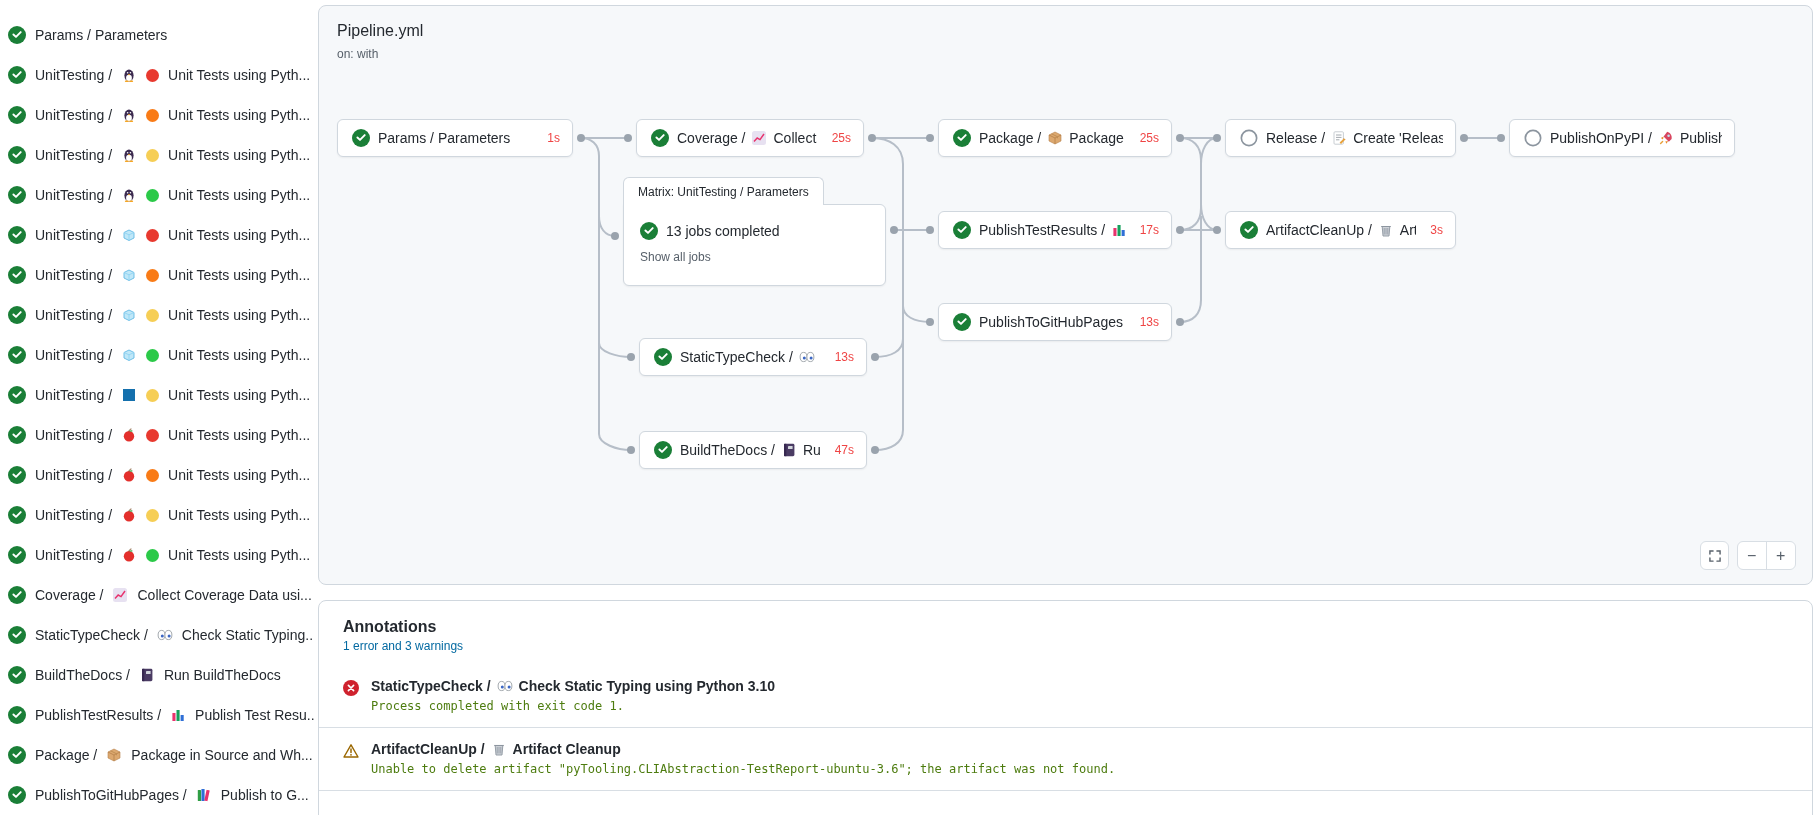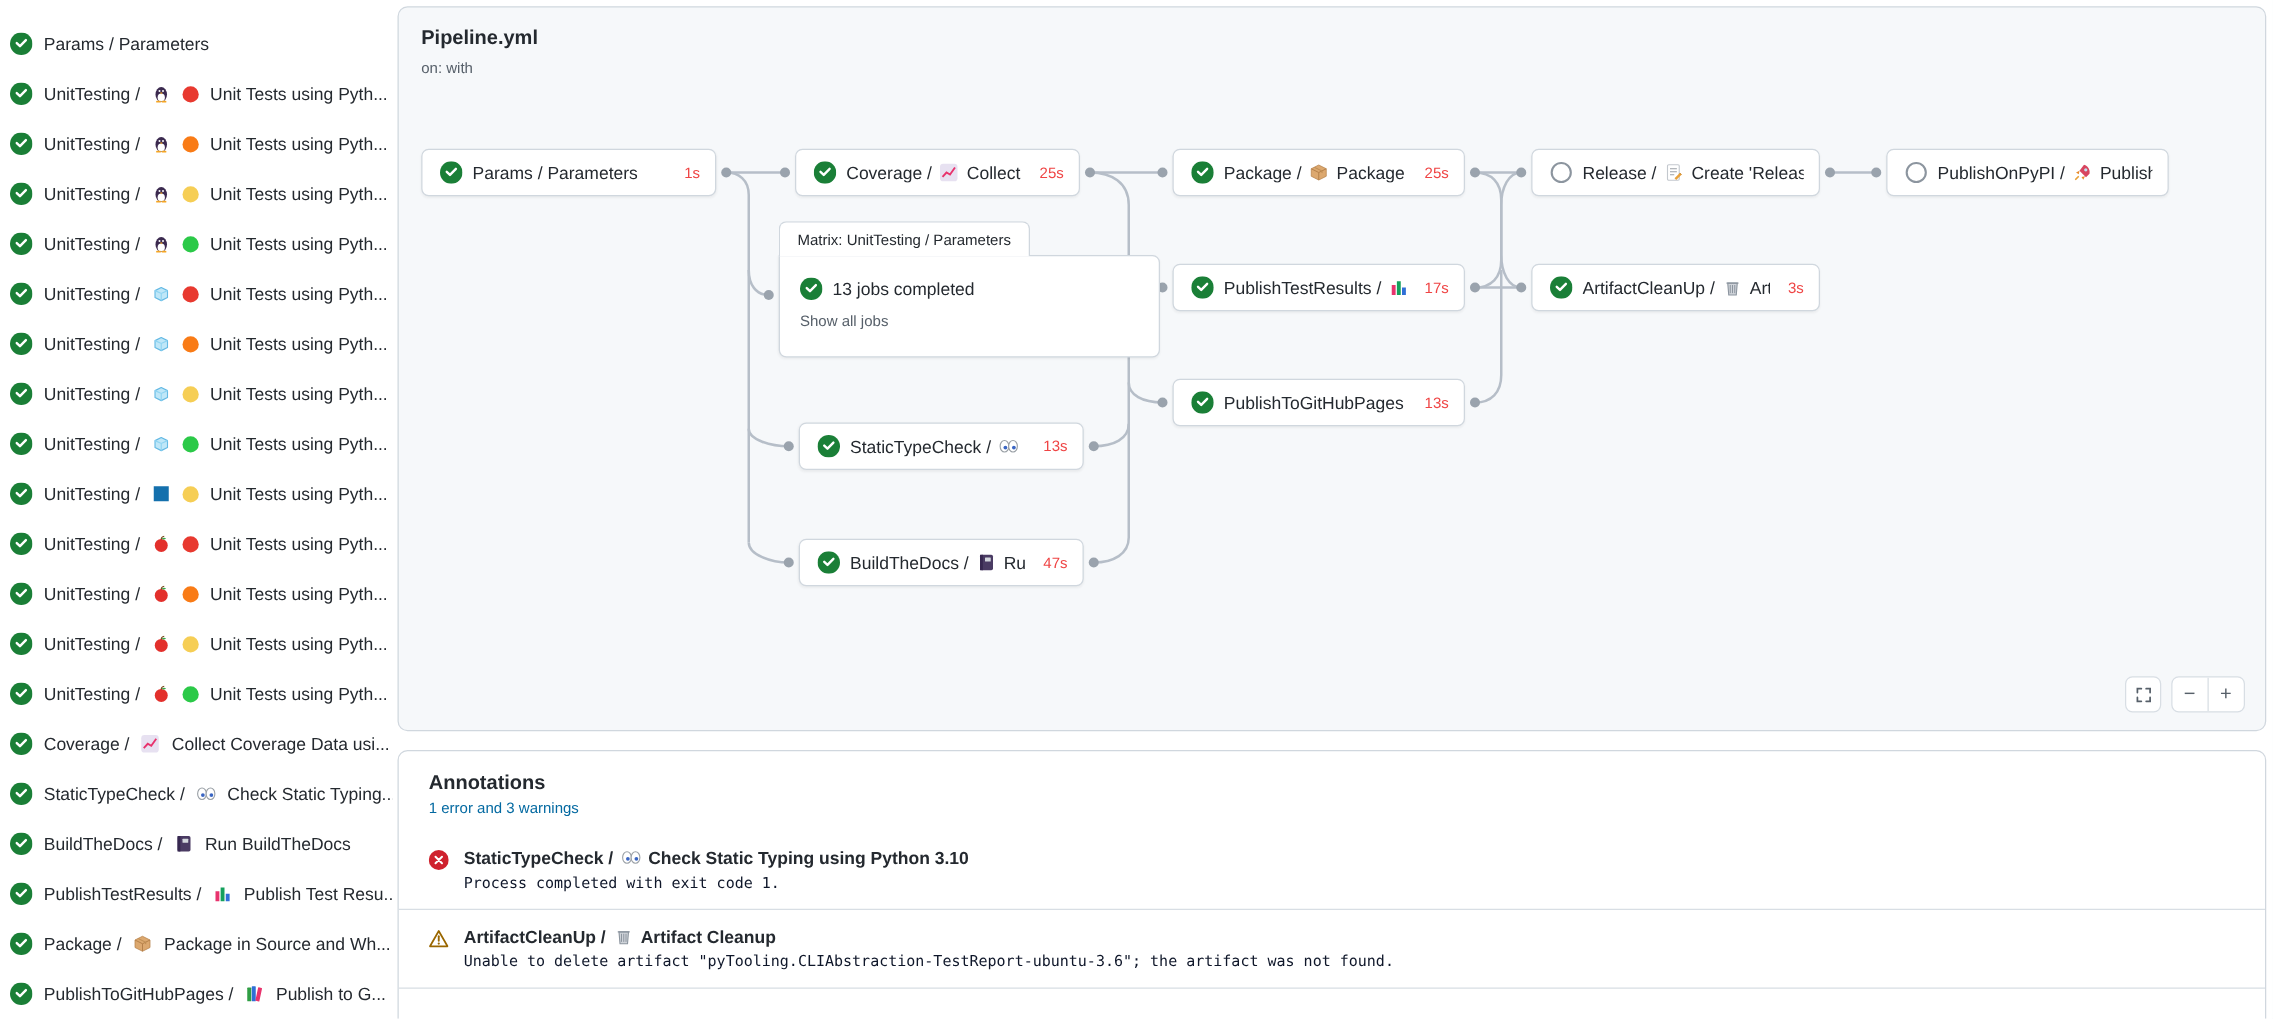--- a/index.html
+++ b/index.html
@@ -13,37 +13,37 @@
              width:306px; white-space:nowrap; overflow:hidden; font-size:14px; cursor:pointer; }
   .sb-item .txt { white-space:nowrap; }
   .ic { display:inline-flex; width:16px; height:16px; flex:none; }
   .ic svg { width:16px; height:16px; display:block; }
   .ic18 { width:18px; height:18px; } .ic18 svg { width:18px; height:18px; }
   .vdot { display:inline-block; width:13px; height:13px; border-radius:50%; flex:none; }
 
   
   #graph-card { position:absolute; left:318px; top:5px; width:1495px; height:580px;
                 background:#f6f8fa; border:1px solid #d0d7de; border-radius:8px; overflow:hidden; }
-  #graph-title { position:absolute; left:18px; top:16px; font-size:16px; font-weight:bold;text-align:right; }
+  #graph-title { position:absolute; left:18px; top:16px; font-size:16px; font-weight:normal;text-align:right; }
   #graph-trigger { position:absolute; left:18px; top:41px; font-size:12px; color:#57606a; }
   svg.edges { position:absolute; left:0; top:0; pointer-events:none; }
   svg.edges path { fill:none; stroke:#b6bec8; stroke-width:2; }
   svg.edges circle { fill:#9aa3ad; }
 
   .node { position:absolute; height:38px; background:#fff; border:1px solid #d0d7de; border-radius:6px;
           box-shadow:0 1px 2px rgba(31,35,40,.06); display:flex; align-items:center; gap:8px;
           padding:0 12px 0 14px; cursor:pointer; }
   .node .nlabel { display:flex; align-items:center; gap:6px; font-size:14px; white-space:nowrap; overflow:hidden; }
   .node .dur { margin-left:auto; font-size:12px; color:#ef4444; flex:none; padding-left:6px; }
 
   
   #matrix-tab { position:absolute; left:304px; top:171px; height:28px; background:#fff;
                 border:1px solid #d0d7de; border-bottom:none; border-radius:6px 6px 0 0;
                 font-size:12px; display:flex; align-items:center; padding:0 14px; z-index:3; }
-  #matrix-body { position:absolute; left:304px; top:198px; width:305px; height:82px; background:#fff;
+  #matrix-body { position:absolute; left:304px; top:198px; width:263px; height:82px; background:#fff;
                  border:1px solid #d0d7de; border-radius:0 6px 6px 6px;
                  box-shadow:0 1px 2px rgba(31,35,40,.06); padding:17px 16px 0 16px; z-index:2; }
   #matrix-row1 { display:flex; align-items:center; gap:8px; font-size:14px; }
   #matrix-link { margin-top:10px; font-size:12px; color:#57606a; cursor:pointer; }
 
   
   #zoom-controls { position:absolute; right:16px; bottom:14px; display:flex; gap:8px; }
   .zbtn { width:29px; height:29px; background:#fff; border:1px solid #d8dee4; border-radius:6px;
           display:flex; align-items:center; justify-content:center; cursor:pointer; color:#57606a; }
   #zoom-group { display:flex; width:59px; height:29px; background:#fff; border:1px solid #d8dee4;
@@ -54,21 +54,21 @@
 
   
   #ann-card { position:absolute; left:318px; top:600px; width:1495px; height:230px; background:#fff;
               border:1px solid #d0d7de; border-radius:8px 8px 0 0; }
   #ann-title { padding:17px 24px 0 24px; font-size:16px; font-weight:bold; }
   #ann-summary { padding:3px 24px 0 24px; font-size:12px; color:#0369a1; }
   #ann-list { margin-top:12px; }
   .ann-item { display:flex; gap:12px; padding:13px 24px 14px 24px; border-bottom:1px solid #d8dee4; }
   .ann-item .ai-icon { margin-top:2px; }
   .ann-title { display:flex; align-items:center; gap:6px; font-size:14px; font-weight:bold; cursor:pointer; }
-  .ann-msg { margin-top:5px; font-family:"DejaVu Sans Mono", monospace; font-size:12px; color:#0f172a; }
+  .ann-msg { margin-top:5px; font-family:"DejaVu Sans Mono", monospace; font-size:12px; color:#4d7c0f; }
 </style>
 </head>
 <body>
 
 <div id="app">
 
   <div id="sidebar">
       <div class="sb-item" style="top: 23px;">
         <span class="ic ic18">
           <svg viewBox="0 0 16 16">

